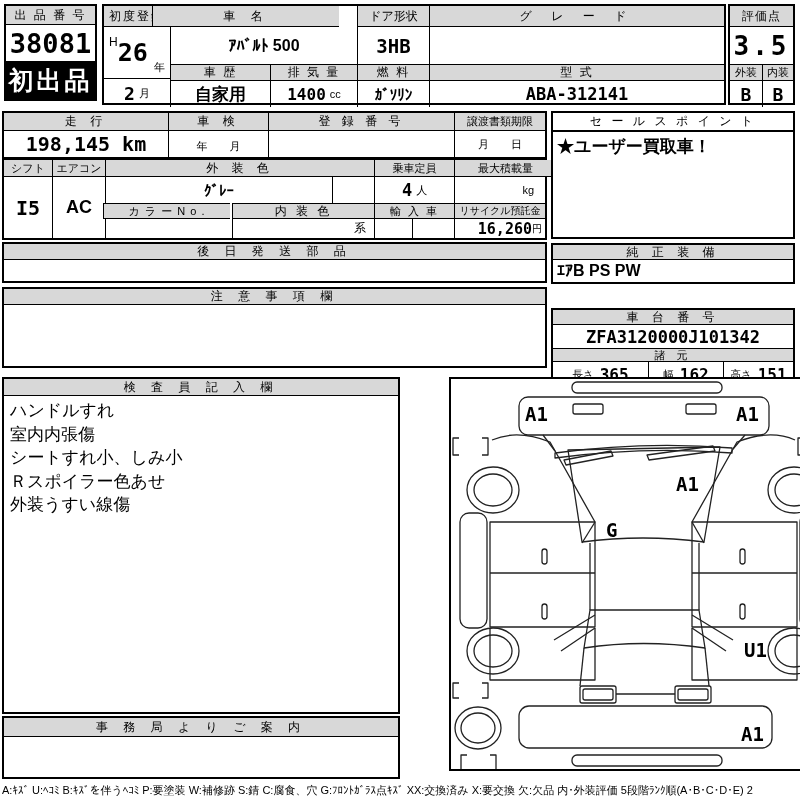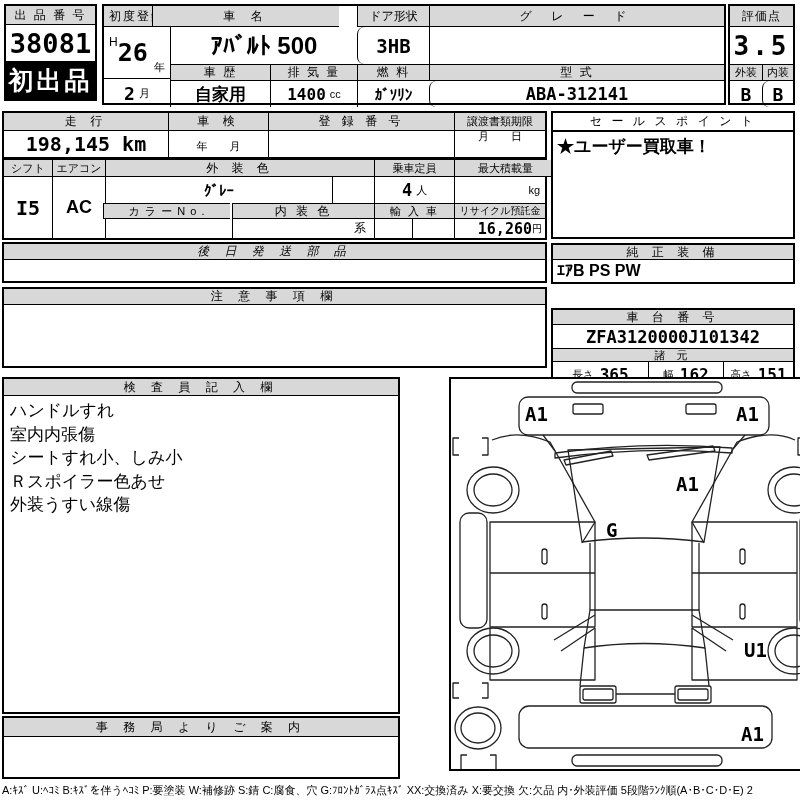--- a/index.html
+++ b/index.html
@@ -8,21 +8,21 @@
   *{box-sizing:border-box;margin:0;padding:0;}
   html,body{background:#fff;}
   #sheet{position:relative;width:800px;height:800px;background:#fff;
     font-family:"Liberation Sans",sans-serif;color:var(--ink);overflow:hidden;}
   .abs{position:absolute;}
   .box{position:absolute;border:2px solid var(--line);background:#fff;}
   .hdr{background:var(--hdr-bg);display:flex;align-items:center;justify-content:center;
     font-size:12px;letter-spacing:2px;border-bottom:1px solid var(--line);white-space:nowrap;overflow:hidden;}
   .cell{position:absolute;display:flex;align-items:center;justify-content:center;overflow:hidden;white-space:nowrap;}
   .bl{border-left:1px solid var(--line);} .bt{border-top:1px solid var(--line);}
-  .mono{font-family:"DejaVu Sans Mono",monospace;border-radius:7px;}
+  .mono{font-family:"DejaVu Sans Mono",monospace;}
   .b{font-weight:bold;}
   .left{justify-content:flex-start;} .right{justify-content:flex-end;}
   .unit{font-size:11px;margin-left:4px;}
   .badge{background:var(--badge-bg);color:var(--badge-fg);display:flex;align-items:center;justify-content:center;
     font-size:25px;font-weight:bold;letter-spacing:3px;}
   .notes-line{font-size:17px;line-height:23.5px;white-space:nowrap;}
   svg text{font-family:"DejaVu Sans Mono",monospace;font-weight:bold;fill:#000;}
 </style>
 </head>
 <body>
@@ -41,21 +41,21 @@
       <span style="font-size:12px;align-self:flex-start;margin-top:8px;">H</span>
         <span class="mono b" style="font-size:25px;">26</span>
         <span style="font-size:11px;align-self:flex-end;margin:0 0 3px 6px;">年</span>
     </div>
     <div class="cell bt" style="left:0;top:72px;width:66px;height:29px;">
       <span class="mono b" style="font-size:18px;">2</span>
         <span class="unit">月</span>
     </div>
 
     <div class="cell hdr bl" style="left:48px;top:0;width:187px;height:21px;letter-spacing:6px;">車 名</div>
-    <div class="cell b bl" style="left:66px;top:21px;width:187px;height:37px;font-size:24px;">ｱﾊﾞﾙﾄ 500</div>
+    <div class="cell b bl" style="left:66px;top:21px;width:187px;height:37px;font-size:16px;">ｱﾊﾞﾙﾄ 500</div>
     <div class="cell hdr bl bt" style="left:66px;top:58px;width:100px;height:17px;">車 歴</div>
     <div class="cell b bl" style="left:66px;top:75px;width:100px;height:26px;font-size:17px;">自家用</div>
     <div class="cell hdr bl bt" style="left:166px;top:58px;width:87px;height:17px;">排 気 量</div>
     <div class="cell bl" style="left:166px;top:75px;width:87px;height:26px;">
       <span class="mono b" style="font-size:16px;">1400</span>
         <span class="unit">cc</span>
     </div>
 
     <div class="cell hdr bl" style="left:253px;top:0;width:72px;height:21px;letter-spacing:0;">ドア形状</div>
     <div class="cell mono b bl" style="left:253px;top:21px;width:72px;height:37px;font-size:19px;">3HB</div>
@@ -78,21 +78,21 @@
   </div>
 
   <div class="box" style="left:2px;top:111px;width:545px;height:48px;">
     <div class="cell hdr" style="left:0;top:0;width:164px;height:18px;letter-spacing:5px;">走 行</div>
     <div class="cell mono b" style="left:0;top:18px;width:164px;height:26px;font-size:20px;">198,145 km</div>
     <div class="cell hdr bl" style="left:164px;top:0;width:100px;height:18px;letter-spacing:5px;">車 検</div>
     <div class="cell bl" style="left:164px;top:18px;width:100px;height:26px;font-size:11px;align-items:flex-end;padding-bottom:3px;">年　　月</div>
     <div class="cell hdr bl" style="left:264px;top:0;width:186px;height:18px;letter-spacing:4px;">登 録 番 号</div>
     <div class="cell bl" style="left:264px;top:18px;width:186px;height:26px;"></div>
     <div class="cell hdr bl" style="left:450px;top:0;width:91px;height:18px;letter-spacing:0;font-size:11px;">譲渡書類期限</div>
-    <div class="cell bl" style="left:450px;top:18px;width:91px;height:26px;font-size:11px;align-items:flex-end;padding-bottom:13px;">月　　日</div>
+    <div class="cell bl" style="left:450px;top:18px;width:91px;height:26px;font-size:11px;align-items:flex-end;padding-bottom:5px;">月　　日</div>
   </div>
 
   <div class="box" style="left:2px;top:158px;width:545px;height:82px;">
     <div class="cell hdr" style="left:0;top:0;width:48px;height:17px;letter-spacing:0;font-size:11px;">シフト</div>
     <div class="cell mono b" style="left:0;top:17px;width:48px;height:61px;font-size:20px;">I5</div>
     <div class="cell hdr bl" style="left:48px;top:0;width:53px;height:17px;letter-spacing:0;font-size:11px;">エアコン</div>
     <div class="cell b bl" style="left:48px;top:17px;width:53px;height:61px;font-size:18px;">AC</div>
 
     <div class="cell hdr bl" style="left:101px;top:0;width:269px;height:17px;letter-spacing:5px;">外 装 色</div>
     <div class="cell bl" style="left:101px;top:17px;width:227px;height:26px;font-size:15px;font-weight:bold;">ｸﾞﾚｰ</div>
@@ -105,32 +105,32 @@
     <div class="cell hdr bl" style="left:370px;top:0;width:80px;height:17px;letter-spacing:0;font-size:11px;">乗車定員</div>
     <div class="cell bl" style="left:370px;top:17px;width:80px;height:26px;">
       <span class="mono b" style="font-size:17px;">4</span>
         <span class="unit">人</span>
     </div>
     <div class="cell hdr bl bt" style="left:370px;top:43px;width:80px;height:16px;letter-spacing:2px;font-size:11px;">輸 入 車</div>
     <div class="cell bl" style="left:370px;top:59px;width:38px;height:19px;"></div>
     <div class="cell bl" style="left:408px;top:59px;width:42px;height:19px;"></div>
 
     <div class="cell hdr bl" style="left:450px;top:0;width:102px;height:17px;letter-spacing:0;font-size:11px;">最大積載量</div>
-    <div class="cell bl right" style="left:450px;top:17px;width:91px;height:26px;font-size:11px;padding-right:5px;">
+    <div class="cell bl right" style="left:450px;top:17px;width:91px;height:26px;font-size:11px;padding-right:11px;">
       <span></span>
         <span>kg</span>
     </div>
     <div class="cell hdr bl bt" style="left:450px;top:43px;width:91px;height:16px;letter-spacing:0;font-size:10px;">リサイクル預託金</div>
     <div class="cell bl right" style="left:450px;top:59px;width:91px;height:19px;padding-right:3px;">
       <span class="mono b" style="font-size:15px;">16,260</span>
         <span style="font-size:10px;">円</span>
     </div>
   </div>
 
-  <div class="box" style="left:2px;top:242px;width:545px;height:41px;font-style:italic;">
+  <div class="box" style="left:2px;top:242px;width:545px;height:41px;">
     <div class="hdr" style="height:16px;letter-spacing:6px;">後 日 発 送 部 品</div>
     <div class="cell left" style="left:0;top:16px;width:100%;height:21px;padding-left:6px;"></div>
   </div>
 
   <div class="box" style="left:2px;top:287px;width:545px;height:81px;">
     <div class="hdr" style="height:16px;letter-spacing:6px;">注 意 事 項 欄</div>
     <div class="cell left" style="left:0;top:16px;width:100%;height:61px;padding-left:6px;"></div>
   </div>
 
   <div class="box" style="left:551px;top:111px;width:244px;height:128px;">

